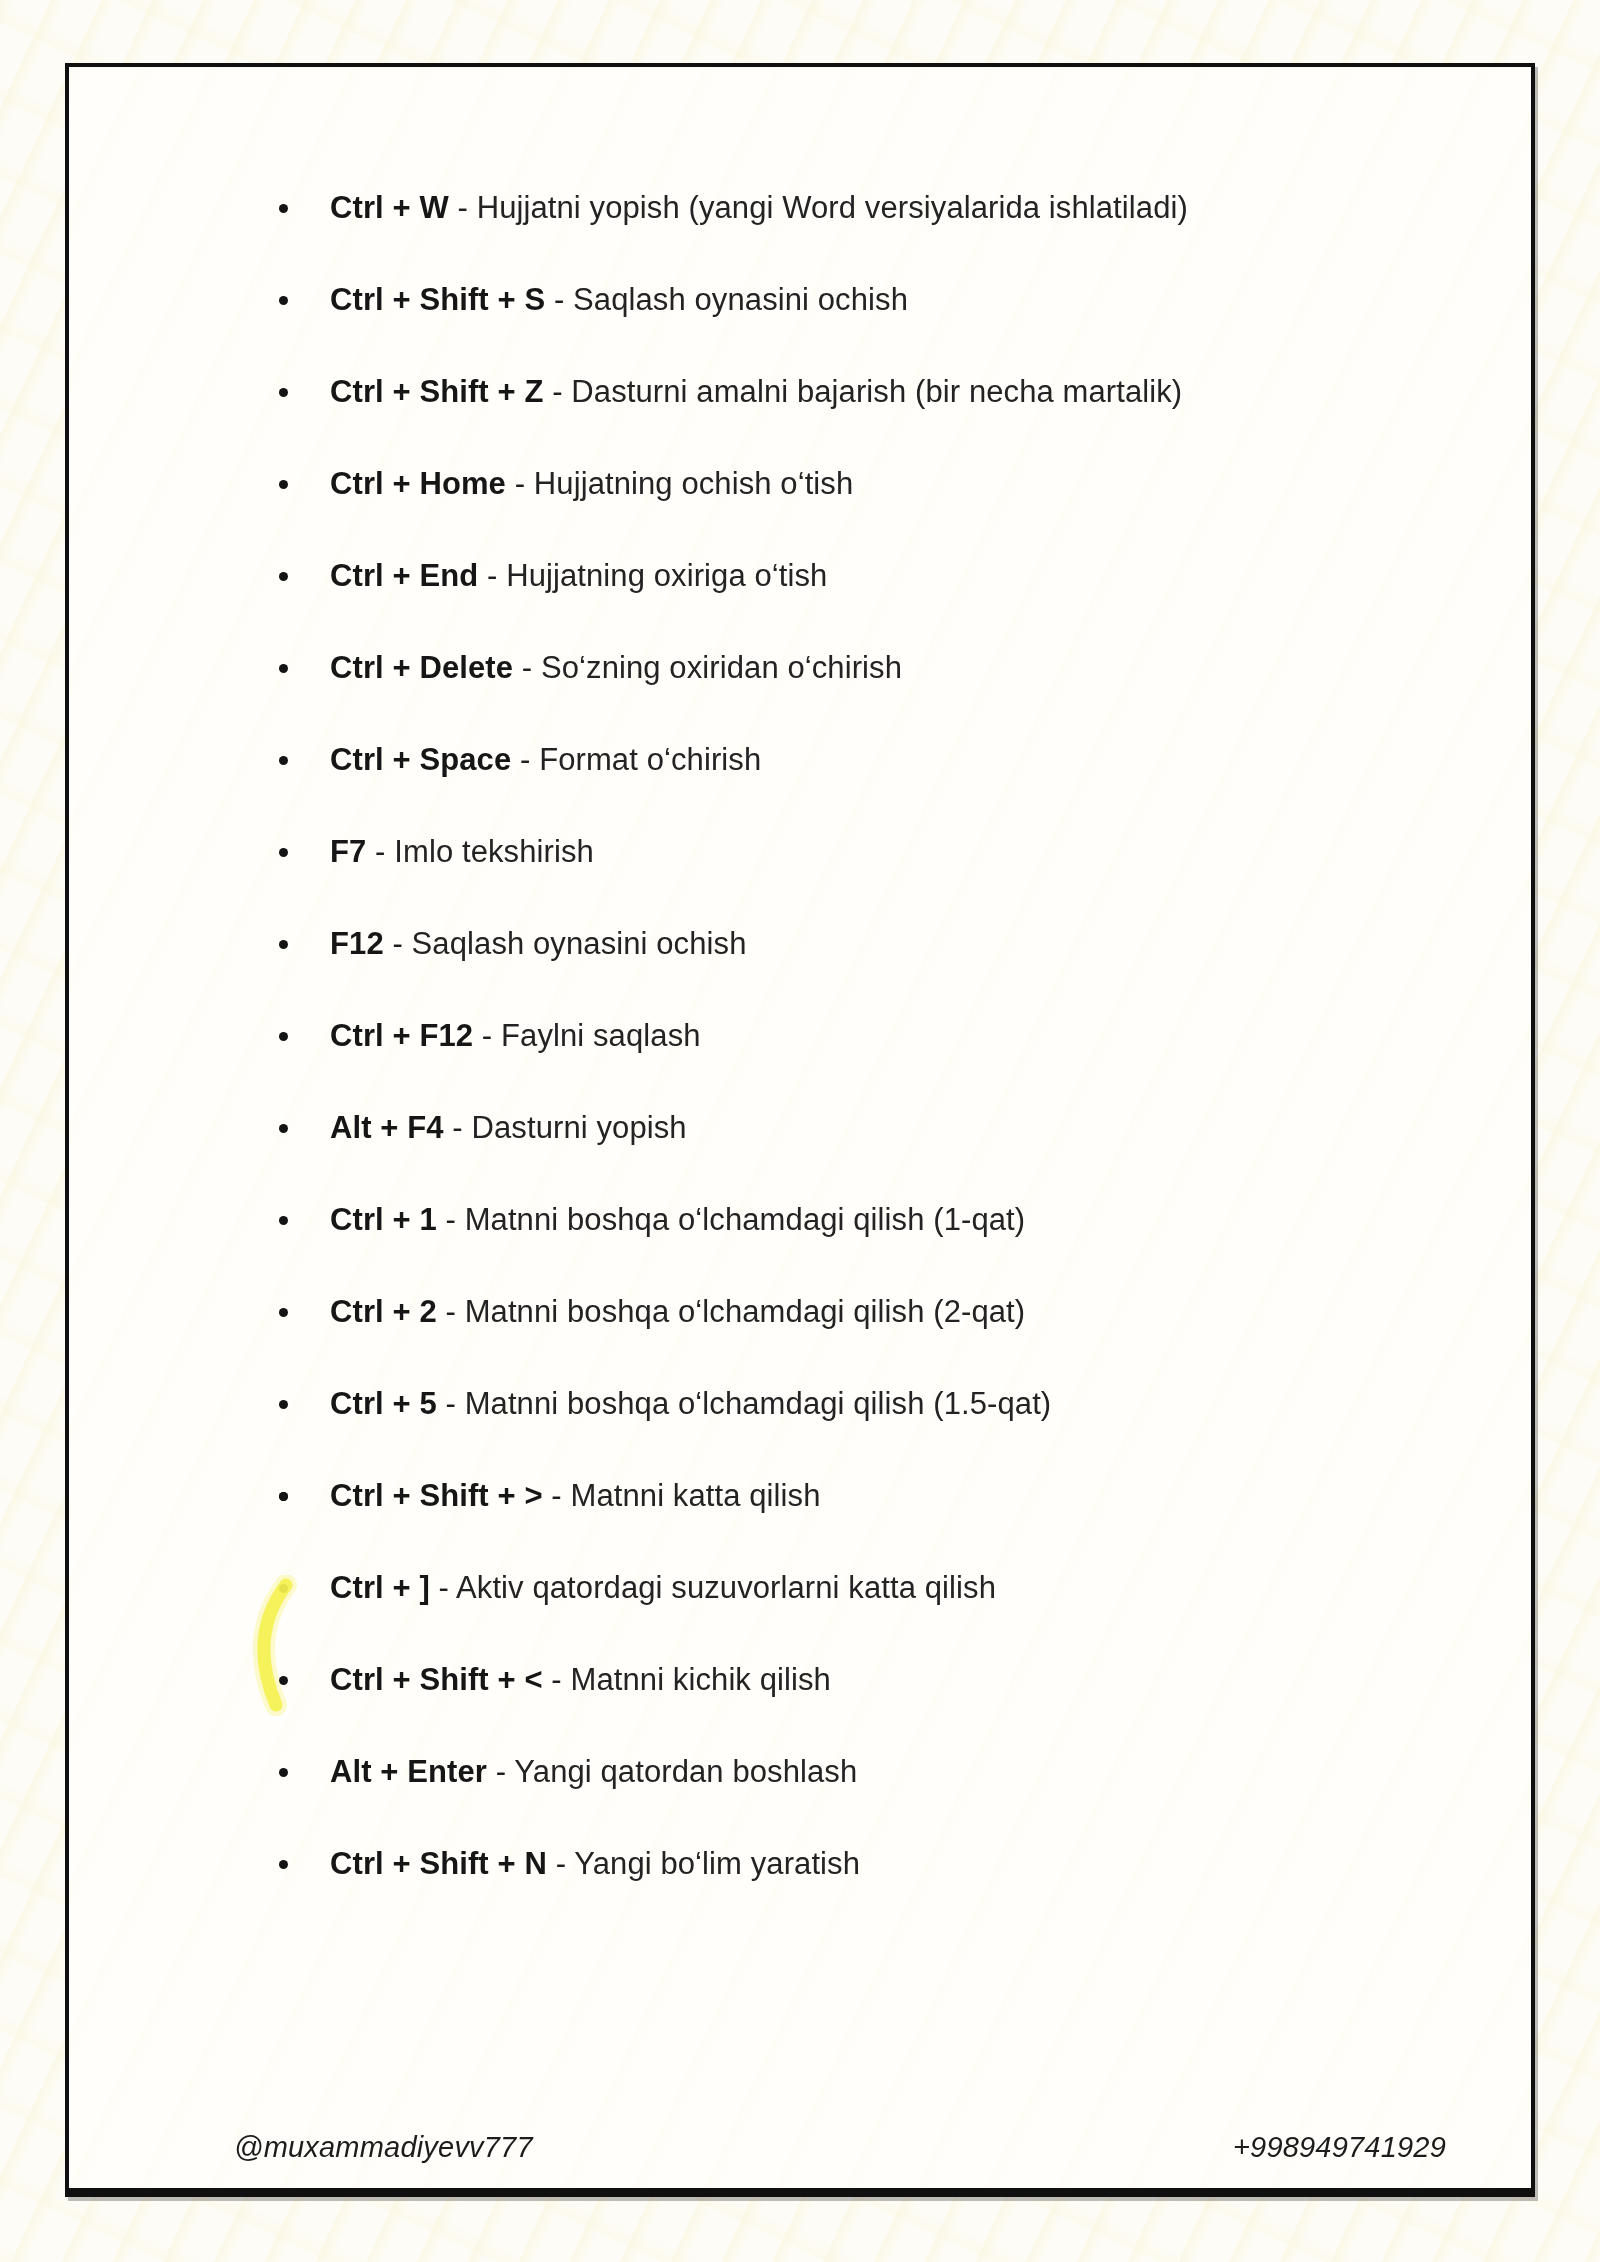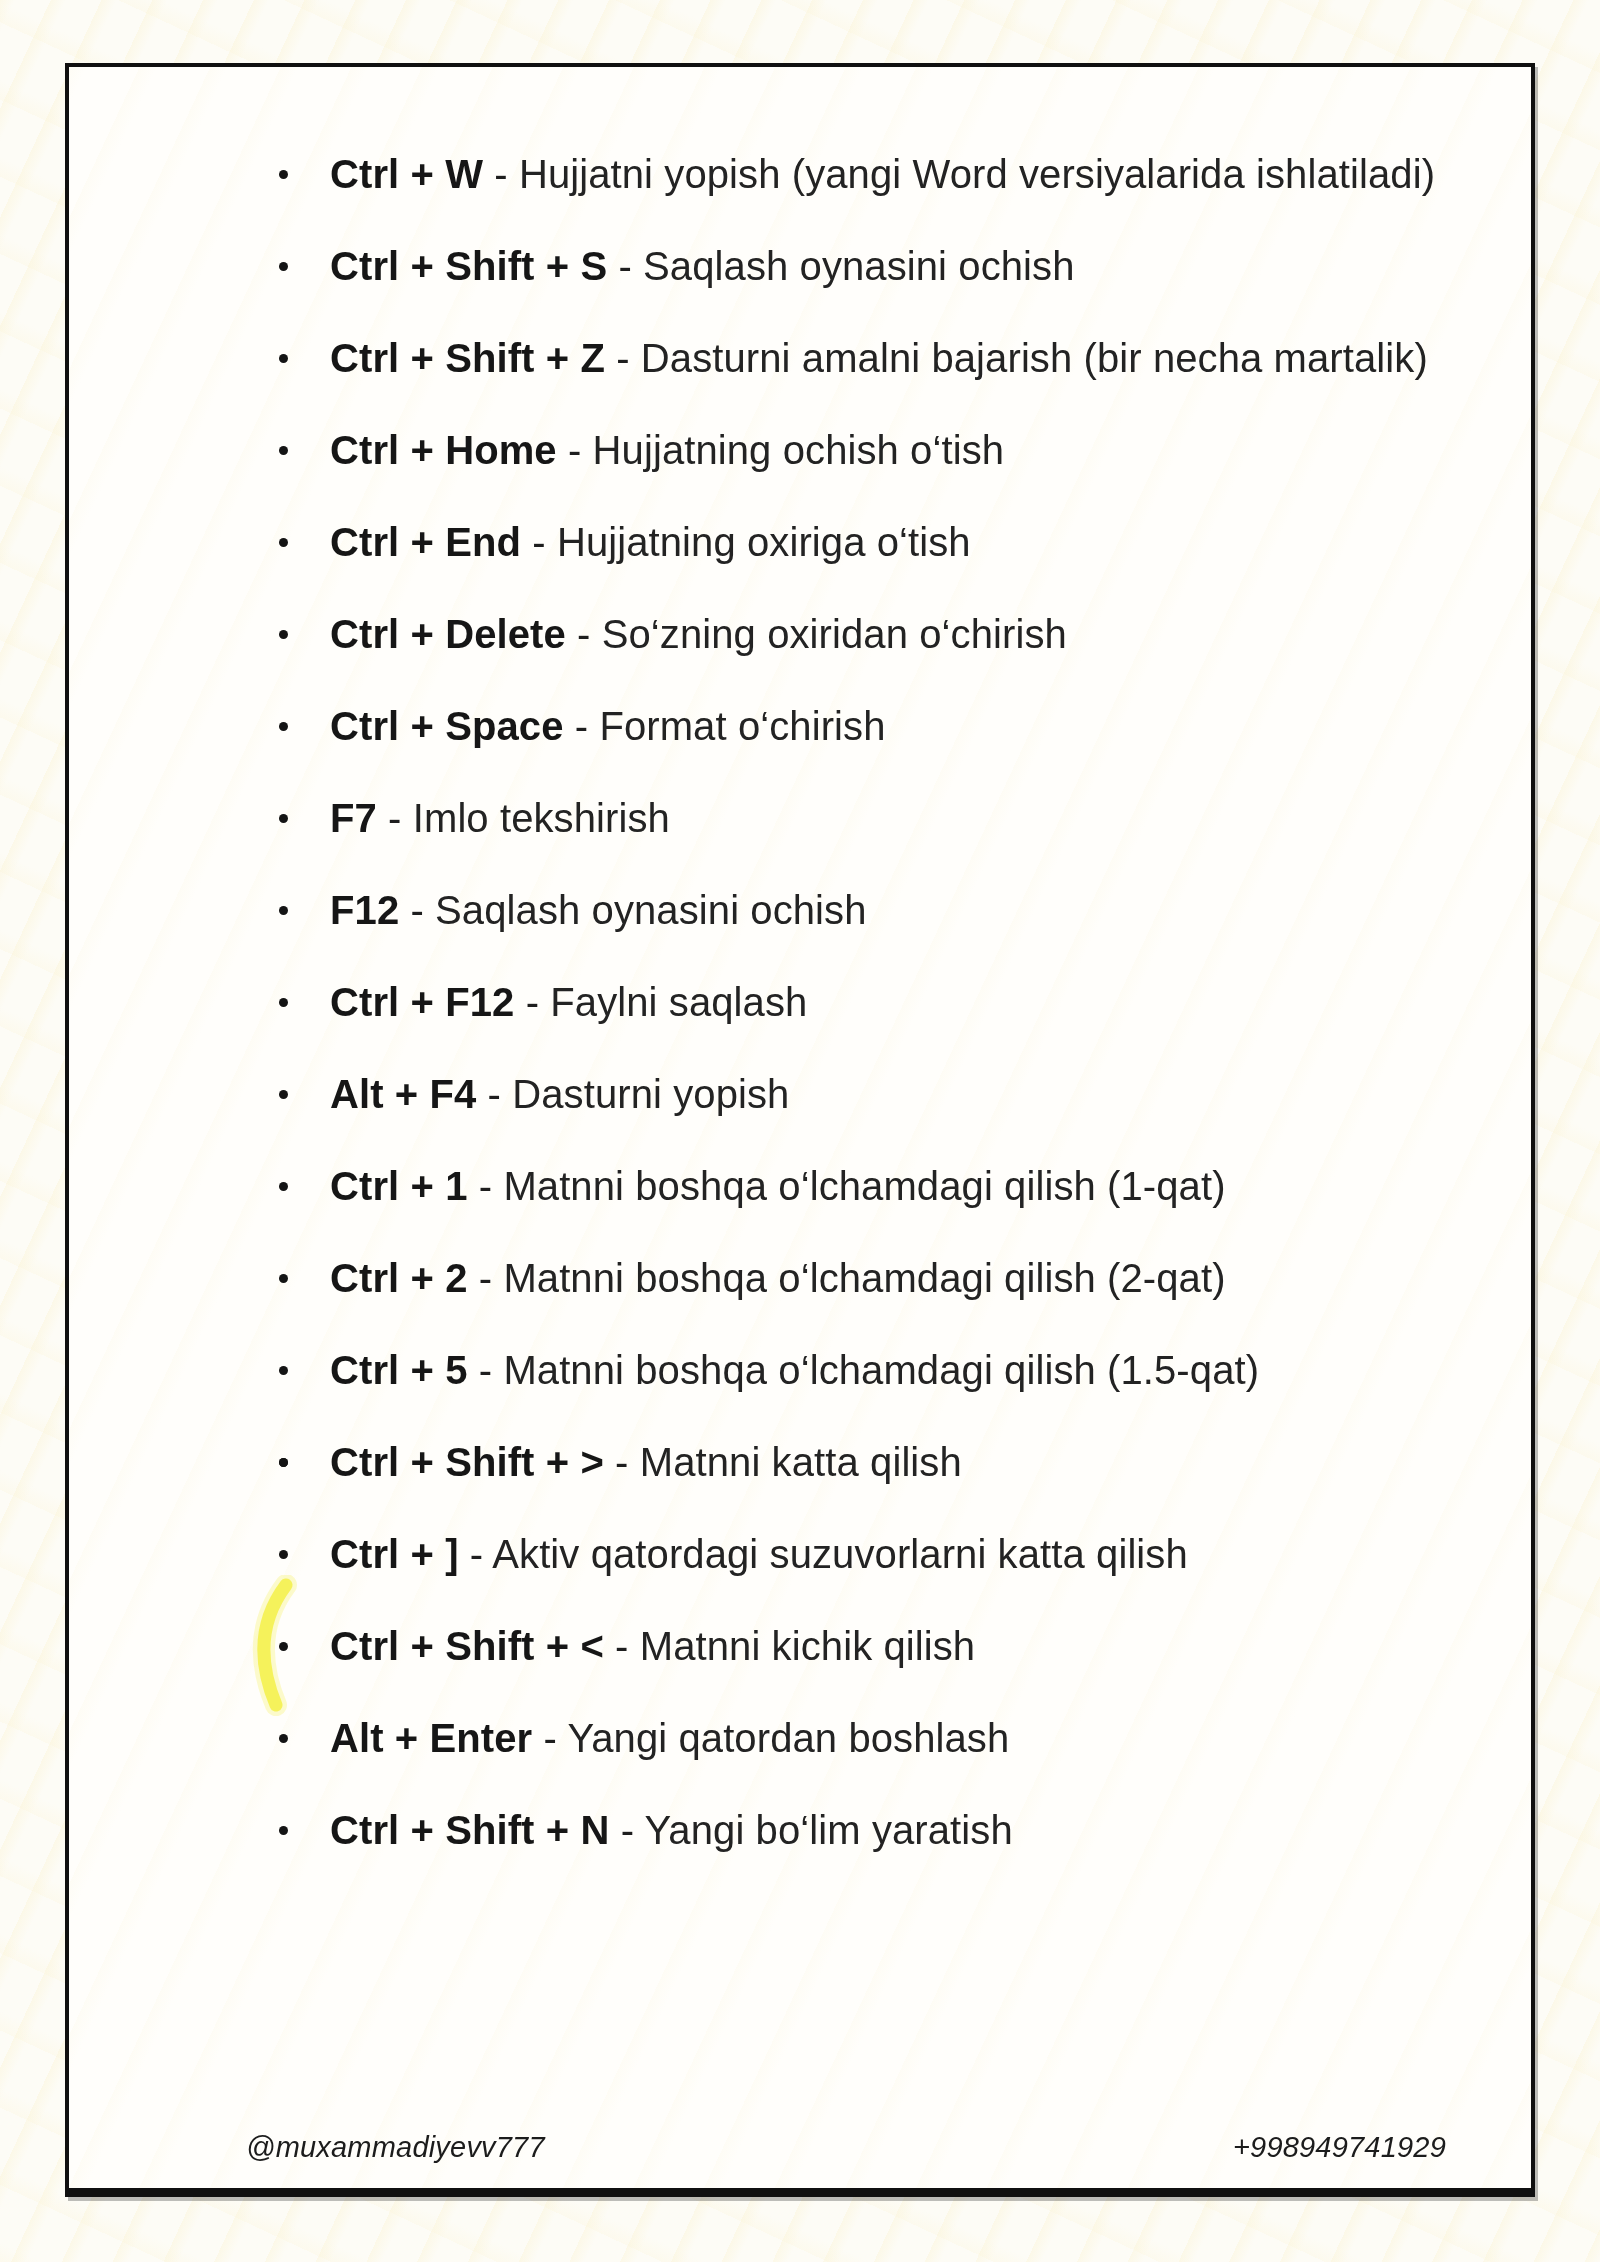--- a/index.html
+++ b/index.html
@@ -33,45 +33,45 @@
     border-bottom-width:9px;
     box-shadow:3px 4px 0 rgba(40,40,40,0.30);
   }
   ul.shortcut-list{
     list-style:none;margin:0;padding:0;
     position:absolute;left:209px;top:88px;right:40px;
   }
   li.shortcut-item{
     position:relative;
     padding-left:52px;
-    font-size:40px;line-height:38px;
+    font-size:31px;line-height:38px;
     color:var(--ink);
     margin-bottom:54px;
     white-space:nowrap;
     letter-spacing:0.1px;
+    margin-top:34px;
   }
   li.shortcut-item .bullet{
     position:absolute;left:1px;top:15px;
     width:9px;height:9px;border-radius:50%;
     background:#141414;
   }
   li.shortcut-item .keys{font-weight:bold;color:#161616;}
   li.shortcut-item .sep{color:var(--ink);}
   li.shortcut-item .desc{color:#232323;}
   .highlight-mark{
     position:absolute;left:176px;top:1508px;
     width:56px;height:142px;
     pointer-events:none;
   }
   .footer{
     position:absolute;left:165px;right:85px;bottom:24px;
     display:flex;justify-content:space-between;align-items:center;
     font-style:italic;font-size:29px;color:#1c1c1c;
     letter-spacing:0.2px;
-    margin-left:12px;
   }
 </style>
 </head>
 <body>
 
 <div class="page">
   <div class="paper">
 
     <ul class="shortcut-list" id="shortcut-list">
   <li class="shortcut-item"><span class="bullet"></span><span class="item-text"><b class="keys">Ctrl + W</b> <span class="sep">-</span> <span class="desc">Hujjatni yopish (yangi Word versiyalarida ishlatiladi)</span></span></li>

